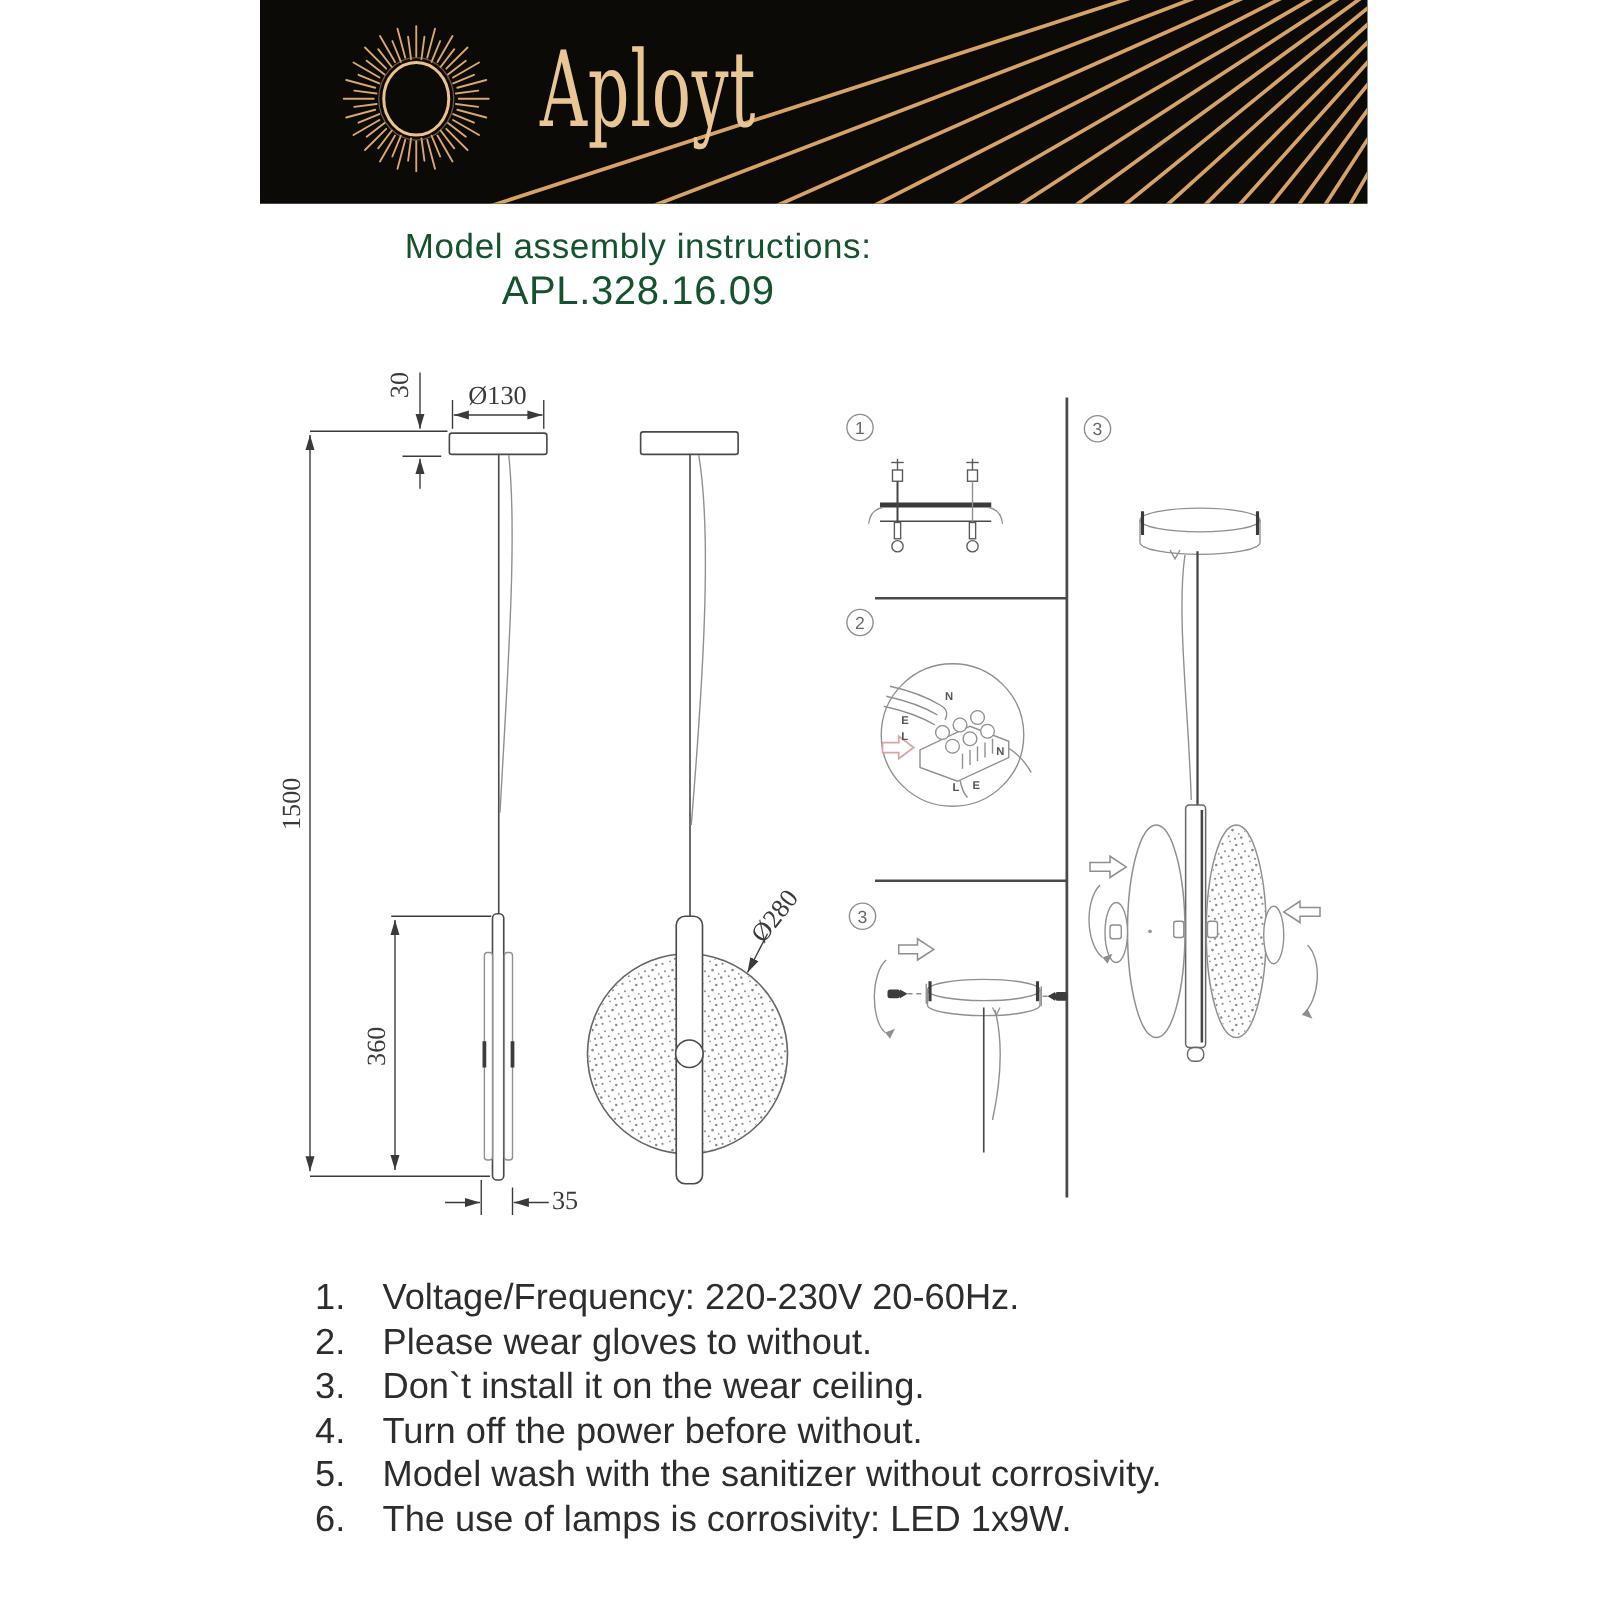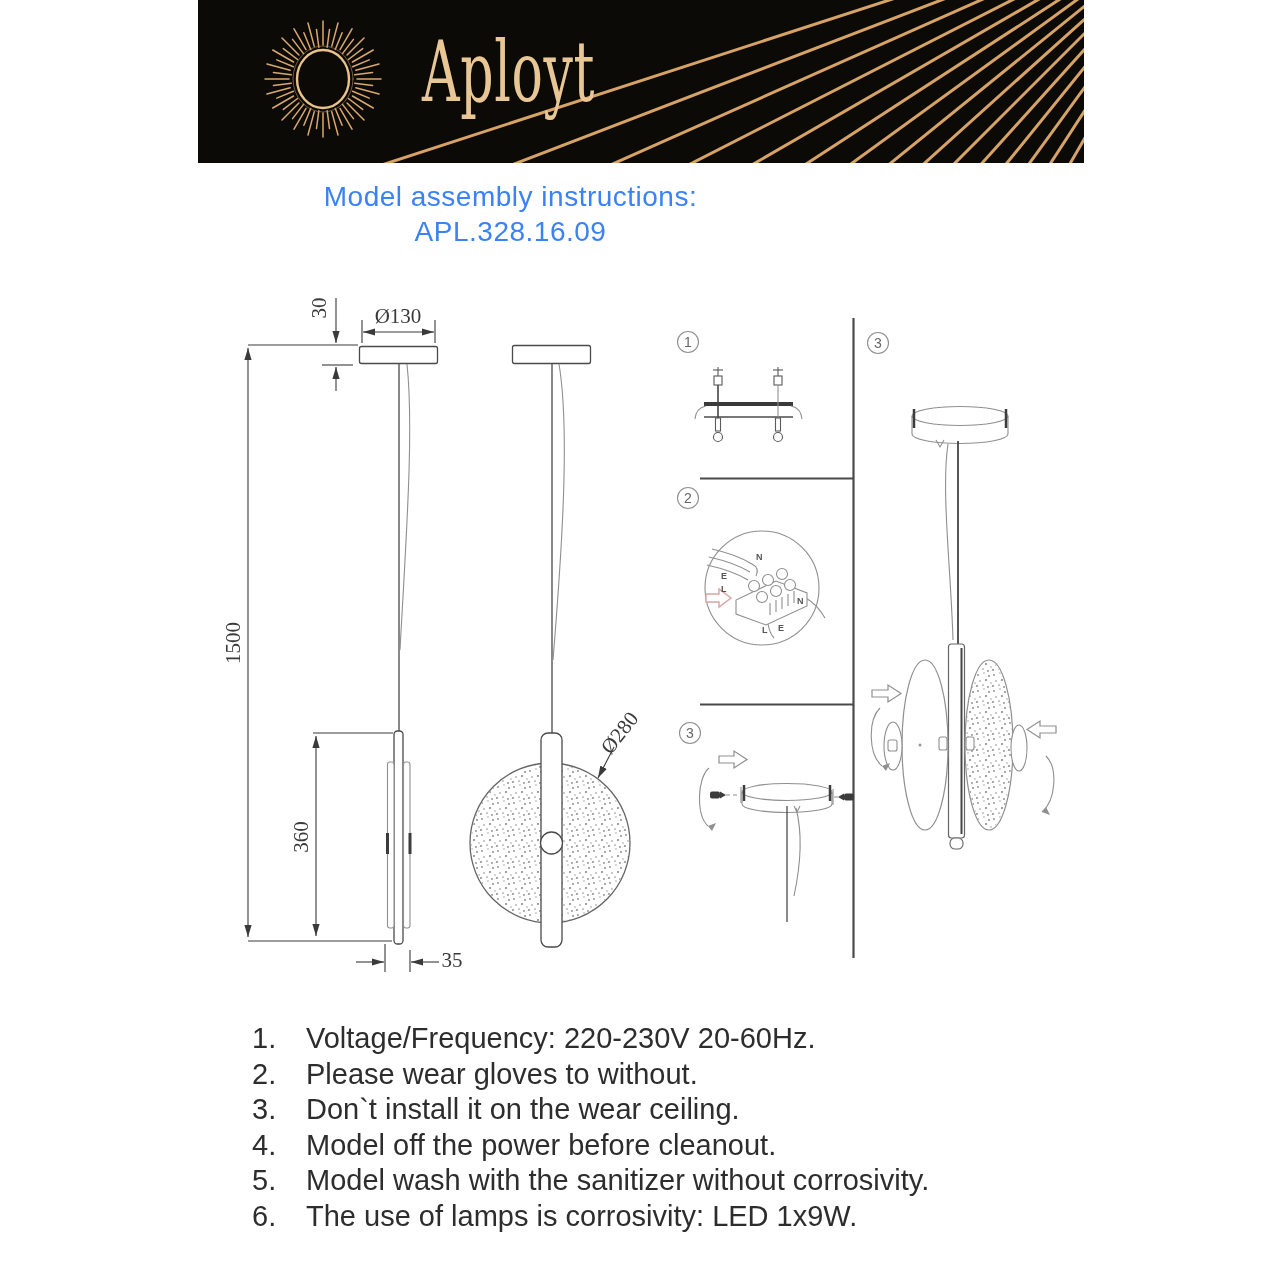--- a/index.html
+++ b/index.html
@@ -1,29 +1,29 @@
 <!DOCTYPE html>
 <html><head>
 <meta charset="utf-8">
 <style>
   html,body{margin:0;padding:0;}
   body{width:1280px;height:1280px;position:relative;background:#ffffff;overflow:hidden;
        font-family:"Liberation Sans",sans-serif;}
 
   
-  .banner{position:absolute;left:198px;top:0;width:886px;height:163px;background:#0c0a07;overflow:hidden;}
+  .banner{position:absolute;left:208px;top:0;width:886px;height:163px;background:#0c0a07;overflow:hidden;}
   .banner svg{position:absolute;left:0;top:0;}
   .brand-text{position:absolute;left:224px;top:30px;font-family:"DejaVu Serif",serif;
               font-size:84px;line-height:1;color:#e8c795;letter-spacing:1px;
               transform:scaleX(.62);transform-origin:left top;white-space:nowrap;}
 
   
-  .title-block{position:absolute;left:0;top:180px;width:1021px;text-align:center;color:#3b82f6;}
+  .title-block{position:absolute;left:0;top:180px;width:1021px;text-align:center;color:#14532d;}
   .title-block .t1{font-size:28px;line-height:34px;letter-spacing:.5px;}
-  .title-block .t2{font-size:28px;line-height:36px;letter-spacing:.5px;}
+  .title-block .t2{font-size:32px;line-height:36px;letter-spacing:.5px;}
 
   
   .diagram{position:absolute;left:0;top:0;width:1280px;height:1280px;}
   .ln{stroke:#4a4a4a;stroke-width:1.3;fill:none;}
   .lt{stroke:#8f8f8f;stroke-width:1.1;fill:none;}
   .dim{stroke:#3a3a3a;stroke-width:1.1;fill:none;}
   .wh{fill:#ffffff;}
   .scr{stroke:#5a5a5a;stroke-width:1.1;fill:#ffffff;}
   .dimtxt{font-family:"Liberation Serif",serif;font-size:21px;fill:#3a3a3a;}
   .steptxt{font-family:"Liberation Sans",sans-serif;font-size:14px;fill:#666;}
@@ -328,21 +328,21 @@
   <div class="row">
     <span>2.</span>
     <span>Please wear gloves to without.</span>
   </div>
   <div class="row">
     <span>3.</span>
     <span>Don`t install it on the wear ceiling.</span>
   </div>
   <div class="row">
     <span>4.</span>
-    <span>Model off the power before cleanout.</span>
+    <span>Turn off the power before without.</span>
   </div>
   <div class="row">
     <span>5.</span>
     <span>Model wash with the sanitizer without corrosivity.</span>
   </div>
   <div class="row">
     <span>6.</span>
     <span>The use of lamps is corrosivity: LED 1x9W.</span>
   </div>
 </div>

